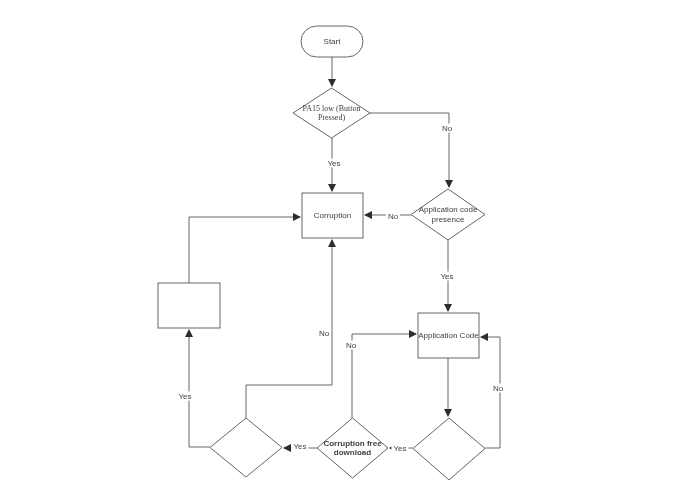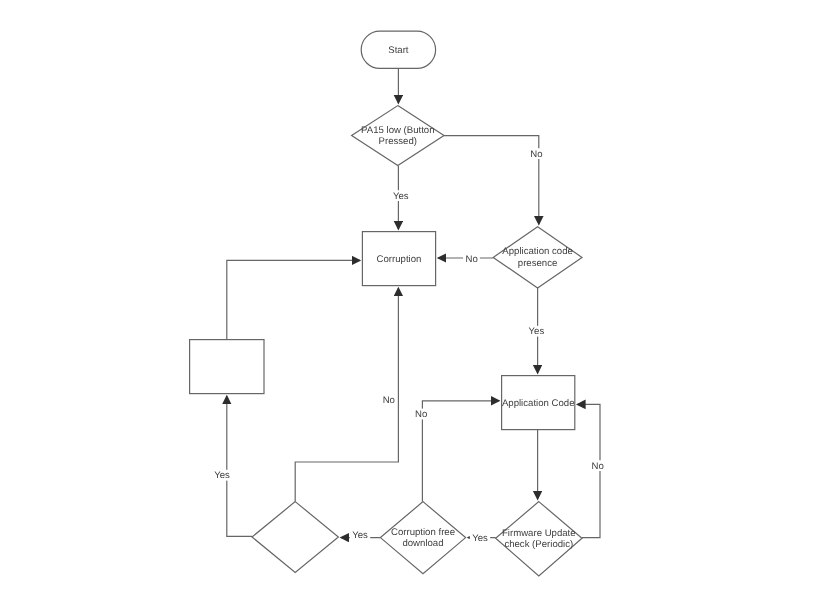--- a/index.html
+++ b/index.html
@@ -62,30 +62,28 @@
     <rect class="shape" x="302" y="193" width="61" height="45"></rect>
     <polygon class="shape" points="448,189 485,214.5 448,240 411,214.5"></polygon>
     <rect class="shape" x="418" y="313" width="61" height="45"></rect>
     <rect class="shape" x="158" y="283" width="62" height="45"></rect>
     <polygon class="shape" points="246,418 282,447.5 246,477 210,447.5"></polygon>
     <polygon class="shape" points="352.5,418 388,448 352.5,478 317,448"></polygon>
     <polygon class="shape" points="449,418 485,448.5 449,480 413,448.5"></polygon>
   </svg>
 
   <div class="node-label" style="left:297px; top:26px; width:70px; height:31px;">Start</div>
-  <div class="node-label" style="left:289px; top:88px; width:85px; height:50px;">PA15 low (Button
+  <div class="node-label" style="left:289px; top:88px; width:85px; height:50px;font-family:Liberation Serif, serif;">PA15 low (Button
 Pressed)</div>
   <div class="node-label" style="left:298px; top:193px; width:69px; height:45px;">Corruption</div>
   <div class="node-label" style="left:407px; top:189px; width:82px; height:51px;">Application code
 presence</div>
   <div class="node-label" style="left:414px; top:313px; width:69px; height:45px;">Application Code</div>
-  <div class="node-label" style="left:313px; top:418px; width:79px; height:60px;">Corruption free
+  <div class="node-label" style="left:313px; top:418px; width:79px; height:60px;font-weight:bold;">Corruption free
 download</div>
-  <div class="node-label" style="left:409px; top:418px; width:80px; height:62px;">Firmware Update
-check (Periodic)</div>
 
   <div class="edge-label" style="left:447px; top:128px;">No</div>
   <div class="edge-label" style="left:334px; top:163px;">Yes</div>
   <div class="edge-label" style="left:393px; top:216px;">No</div>
   <div class="edge-label" style="left:447px; top:276px;">Yes</div>
   <div class="edge-label" style="left:324px; top:333px;">No</div>
   <div class="edge-label" style="left:351px; top:345px;">No</div>
   <div class="edge-label" style="left:498px; top:388px;">No</div>
   <div class="edge-label" style="left:400px; top:448px;">Yes</div>
   <div class="edge-label" style="left:300px; top:446px;">Yes</div>

